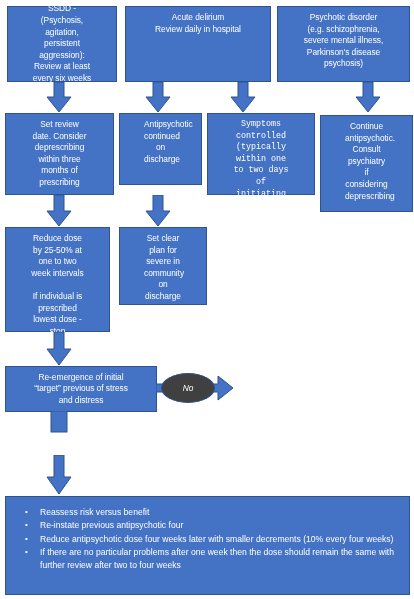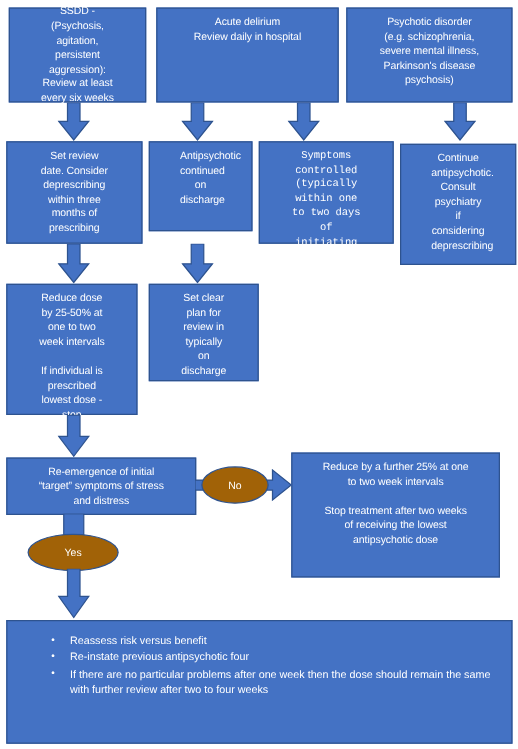--- a/index.html
+++ b/index.html
@@ -29,29 +29,30 @@
   }
   .box.center { text-align: center; }
   .box.left { text-align: center; }
   .box.vcenter {
     display: flex;
     flex-direction: column;
     justify-content: center;
   }
   .ellipse {
     position: absolute;
-    background: #a16207;
+    background: #404040;
     border: 1px solid #2E538F;
     border-radius: 50%;
     color: #ffffff;
     display: flex;
     align-items: center;
     justify-content: center;
     font-size: 8.4px;
     box-sizing: border-box;
+    font-style: italic;
   }
   .arrow-down {
     position: absolute;
   }
   .arrow-right {
     position: absolute;
   }
   .bullets {
     margin: 0;
     padding: 0 0 0 30px;
@@ -70,21 +71,21 @@
     left: -15px;
     top: 0;
     font-size: 8px;
   }
   .bottom-box {
     position: absolute;
     background: #4472C4;
     border: 1px solid #2E538F;
     color: #ffffff;
     box-sizing: border-box;
-    padding: 9px 4px 6px 20px;
+    padding: 9px 4px 6px 4px;
   }
 </style>
 </head>
 <body>
 
 <div id="canvas">
 
   <div class="box center vcenter" style="left:7px; top:6px; width:110px; height:76px;">SSDD - (Psychosis, agitation, persistent aggression):
 Review at least every six weeks</div>
 
@@ -122,49 +123,46 @@
   </svg>
 
   <svg class="arrow-down" style="left:145px; top:195px;" width="26" height="32" viewBox="0 0 26 32">
     <polygon points="8,0 18,0 18,16 25,16 13,31 1,16 8,16" fill="#4472C4" stroke="#2E538F" stroke-width="1"></polygon>
   </svg>
 
   <div class="box left" style="left:5px; top:227px; width:105px; height:105px;">Reduce dose by 25-50% at one to two week intervals
 
 If individual is prescribed lowest dose - stop</div>
 
-  <div class="box center" style="left:119px; top:227px; width:88px; height:78px;">Set clear plan for review in typically on discharge</div>
+  <div class="box center" style="left:119px; top:227px; width:88px; height:78px;">Set clear plan for severe in community on discharge</div>
 
   <svg class="arrow-down" style="left:46px; top:332px;" width="26" height="34" viewBox="0 0 26 34">
     <polygon points="8,0 18,0 18,17 25,17 13,33 1,17 8,17" fill="#4472C4" stroke="#2E538F" stroke-width="1"></polygon>
   </svg>
 
-  <div class="box center vcenter" style="left:5px; top:366px; width:152px; height:46px;">Re-emergence of initial “target” symptoms of stress and distress</div>
+  <div class="box center vcenter" style="left:5px; top:366px; width:152px; height:46px;">Re-emergence of initial “target” previous of stress and distress</div>
 
   <svg class="arrow-right" style="left:156px; top:375px;" width="78" height="26" viewBox="0 0 78 26">
     <polygon points="0,9 62,9 62,1 77,13 62,25 62,17 0,17" fill="#4472C4" stroke="#2E538F" stroke-width="1"></polygon>
   </svg>
 
   <div class="ellipse" style="left:161px; top:373px; width:54px; height:30px;">No</div>
 
-  <div class="box left" style="left:233px; top:362px; width:167px; height:100px;">Reduce by a further 25% at one to two week intervals
-
-Stop treatment after two weeks of receiving the lowest antipsychotic dose</div>
 
   <svg class="arrow-down" style="left:47px; top:411px;" width="24" height="22" viewBox="0 0 24 22">
     <rect x="4" y="0" width="16" height="21" fill="#4472C4" stroke="#2E538F" stroke-width="1"></rect>
   </svg>
 
-  <div class="ellipse" style="left:22px; top:427px; width:73px; height:30px;">Yes</div>
 
   <svg class="arrow-down" style="left:46px; top:455px;" width="26" height="40" viewBox="0 0 26 40">
     <polygon points="8,0 18,0 18,22 25,22 13,39 1,22 8,22" fill="#4472C4" stroke="#2E538F" stroke-width="1"></polygon>
   </svg>
 
   <div class="bottom-box" style="left:5px; top:496px; width:405px; height:99px;">
     <ul class="bullets">
       <li>Reassess risk versus benefit</li>
       <li>Re-instate previous antipsychotic four</li>
+      <li>Reduce antipsychotic dose four weeks later with smaller decrements (10% every four weeks)</li>
       <li>If there are no particular problems after one week then the dose should remain the same with further review after two to four weeks</li>
     </ul>
   </div>
 
 </div>
 
 </body></html>

